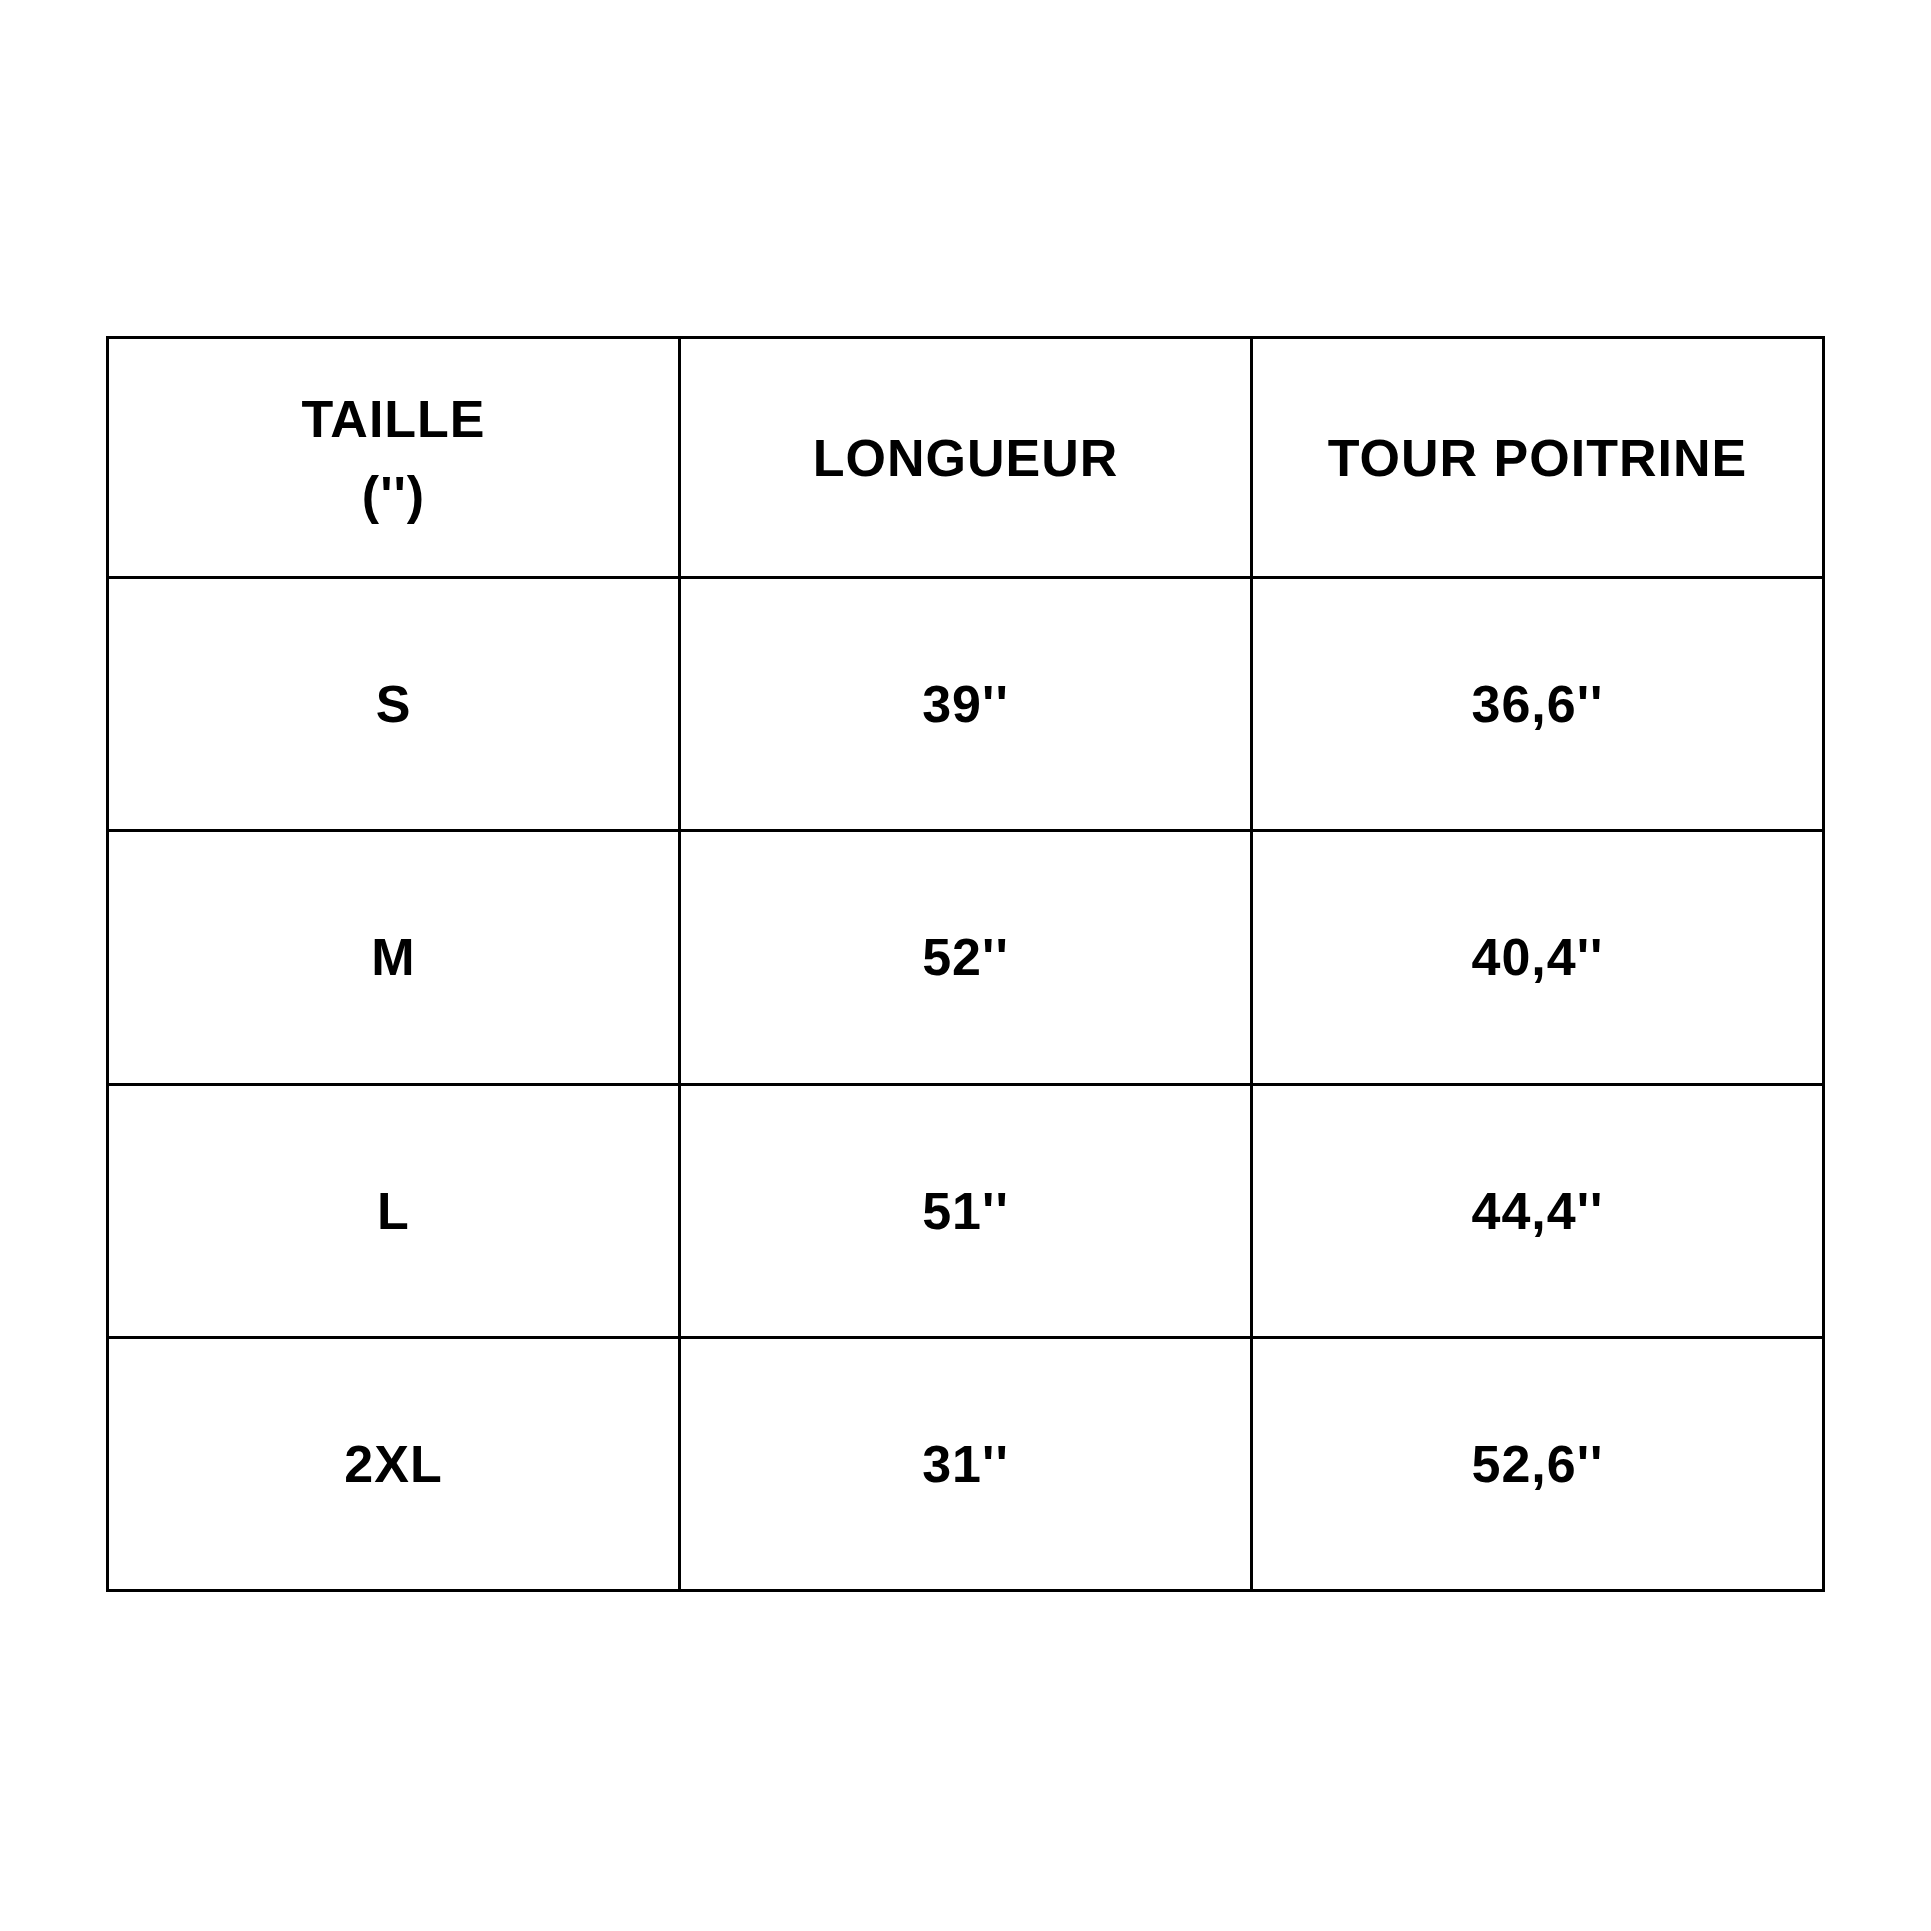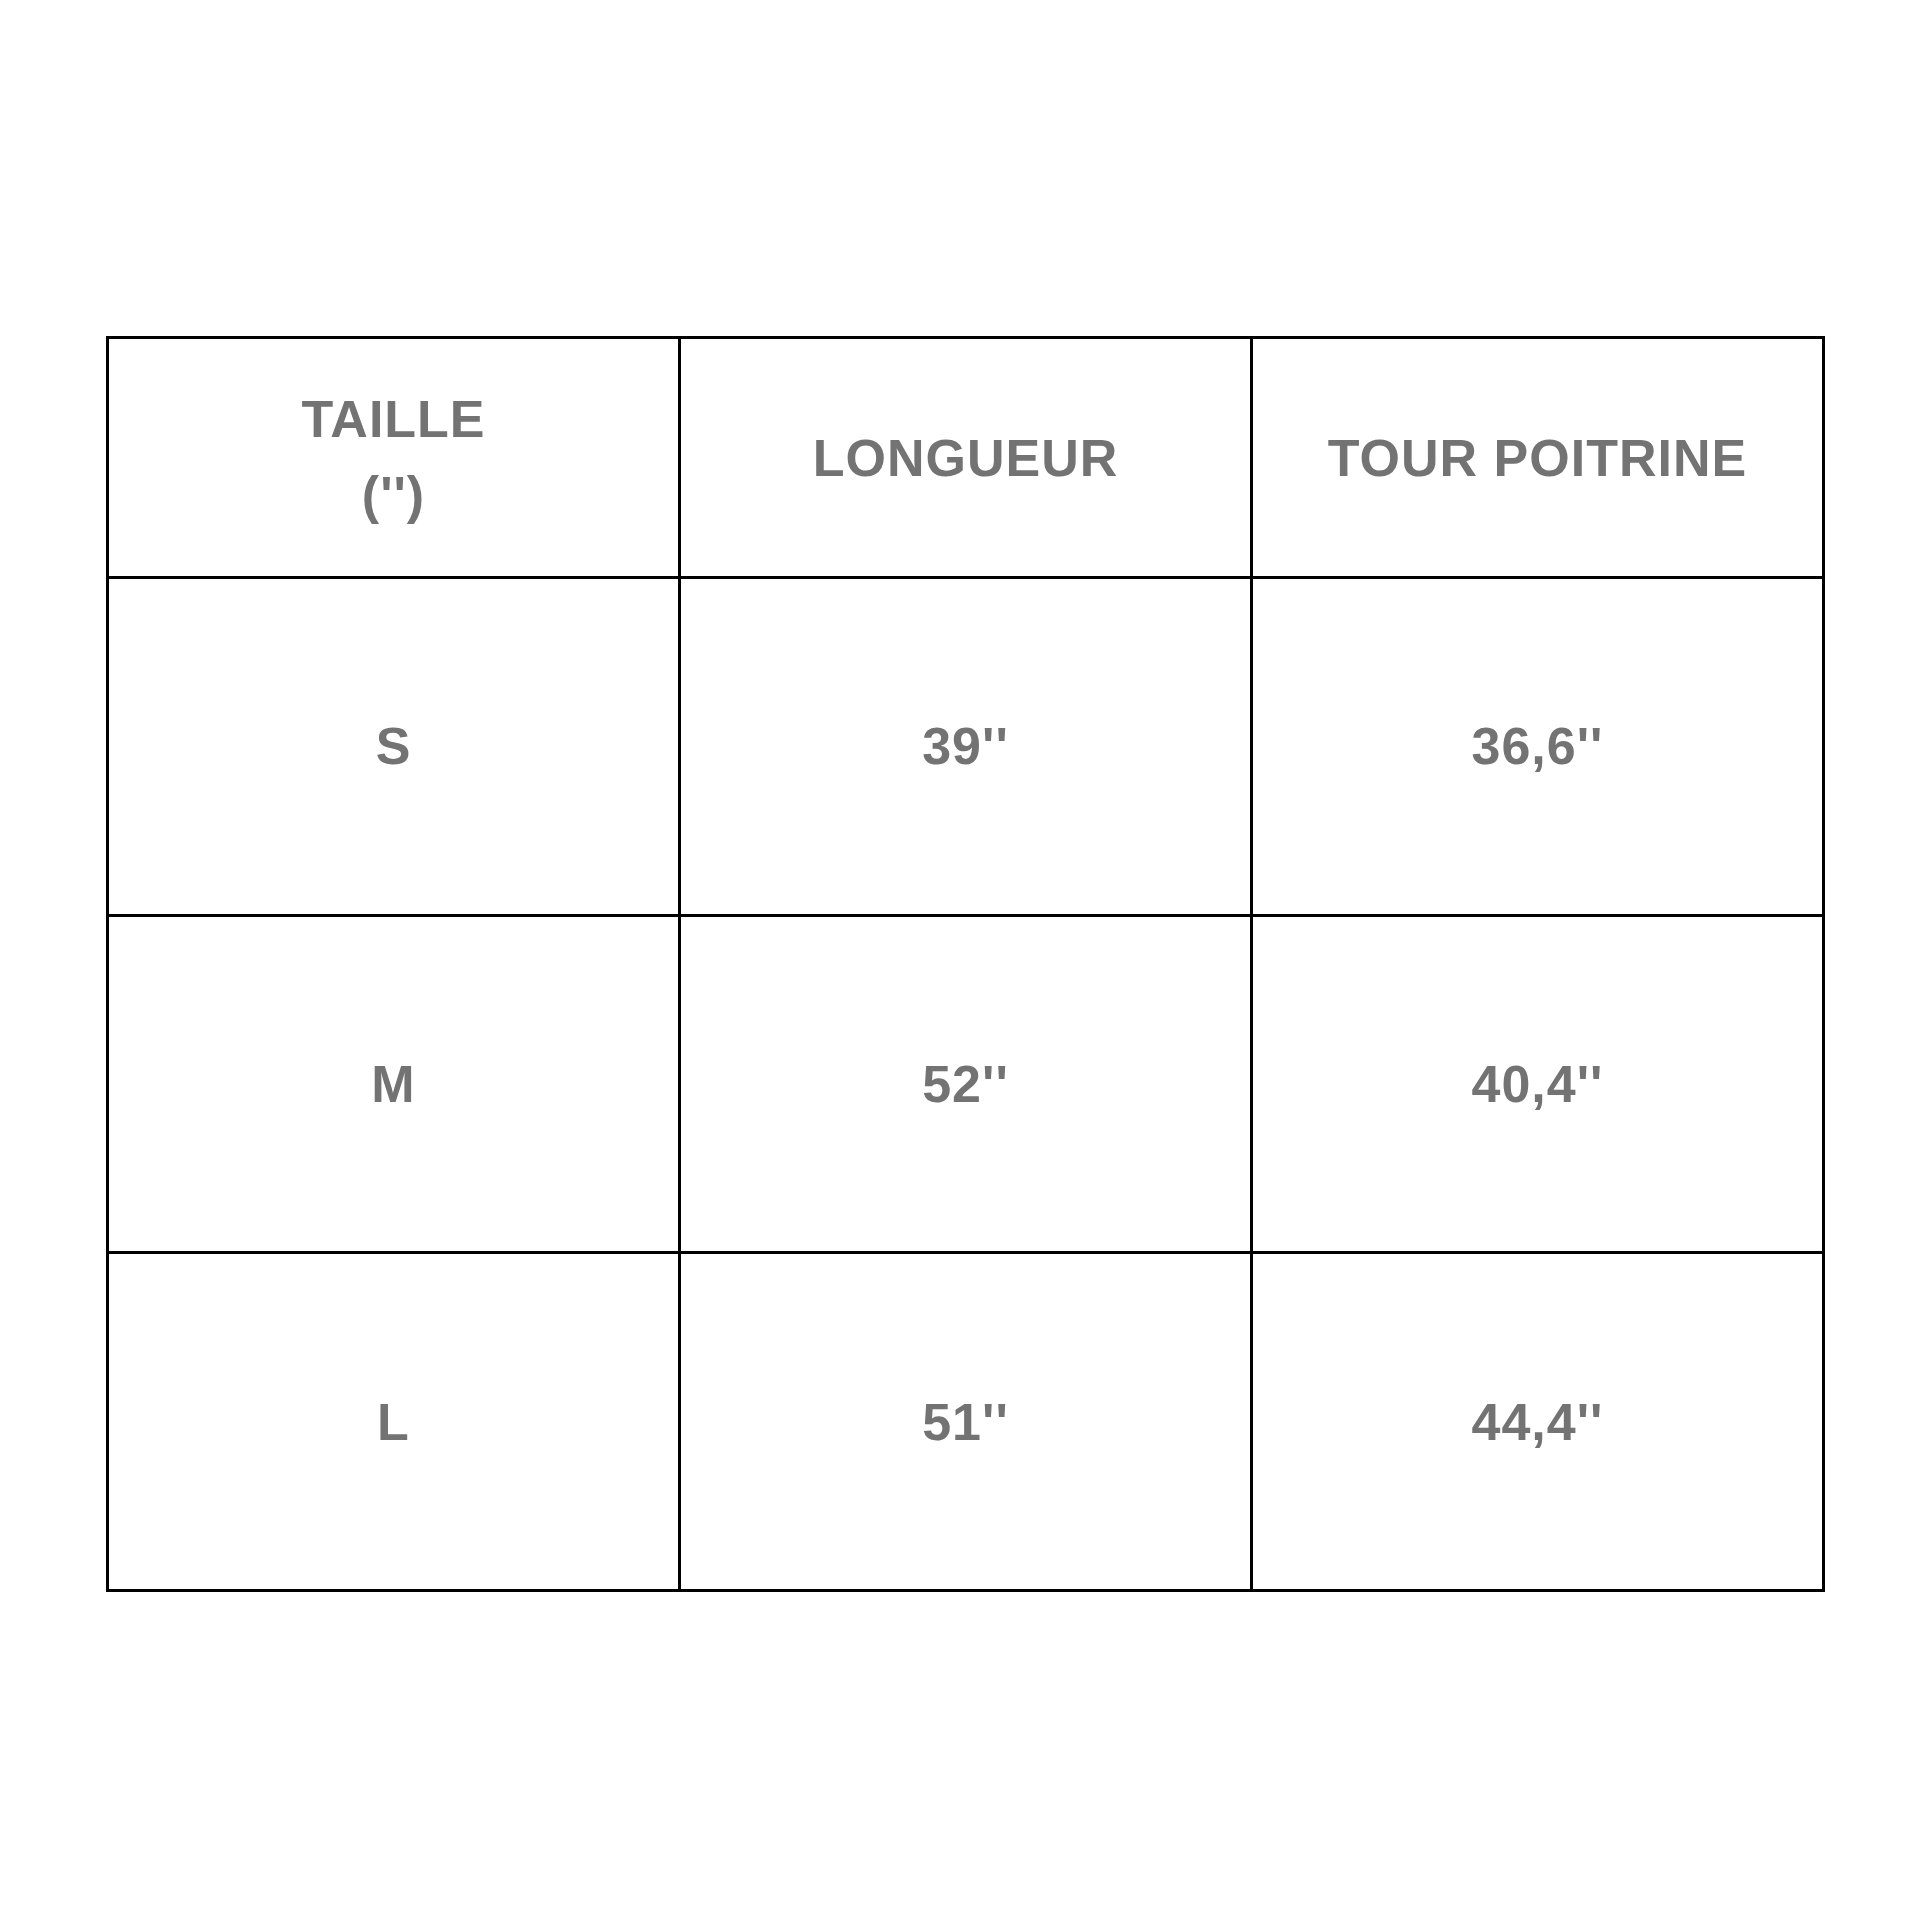--- a/index.html
+++ b/index.html
@@ -21,21 +21,21 @@
   table.size-chart {
     position: absolute;
     left: 106px;
     top: 336px;
     width: 1719px;
     height: 1256px;
     border-collapse: collapse;
     table-layout: fixed;
     font-family: "Liberation Sans", sans-serif;
     font-weight: 700;
-    color: #737373;
+    color: #000000;
     background: #ffffff;
   }
   table.size-chart th,
   table.size-chart td {
     border: 3.9px solid #000000;
     text-align: center;
     vertical-align: middle;
     font-size: 52px;
     font-weight: 700;
     letter-spacing: 1px;
@@ -76,16 +76,21 @@
       <tr>
         <td>M</td>
         <td>52''</td>
         <td>40,4''</td>
       </tr>
       <tr>
         <td>L</td>
         <td>51''</td>
         <td>44,4''</td>
       </tr>
+      <tr>
+        <td>2XL</td>
+        <td>31''</td>
+        <td>52,6''</td>
+      </tr>
     </tbody>
   </table>
 </div>
 
 
 </body></html>

